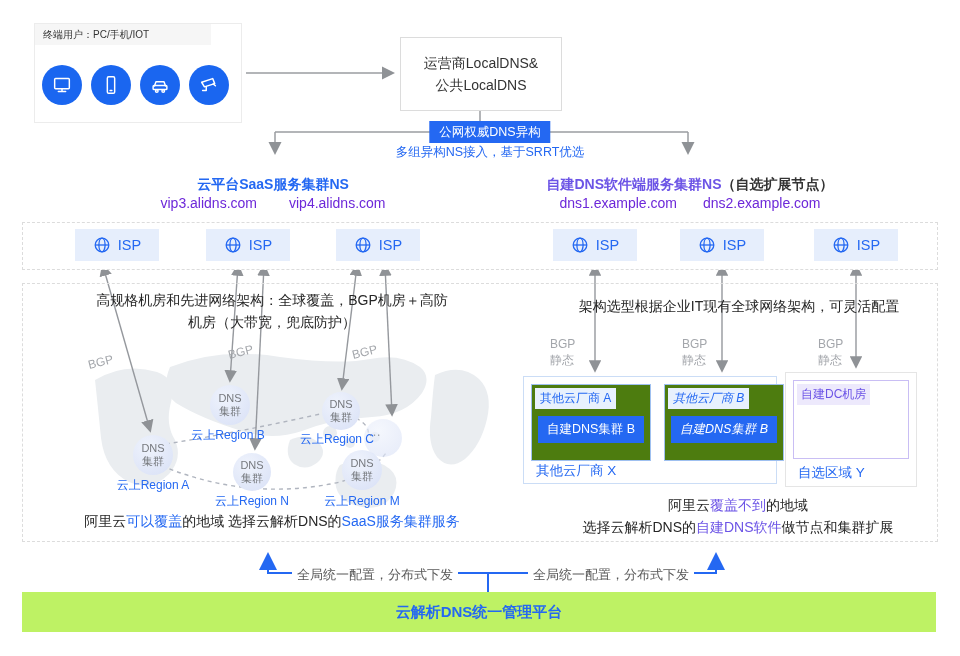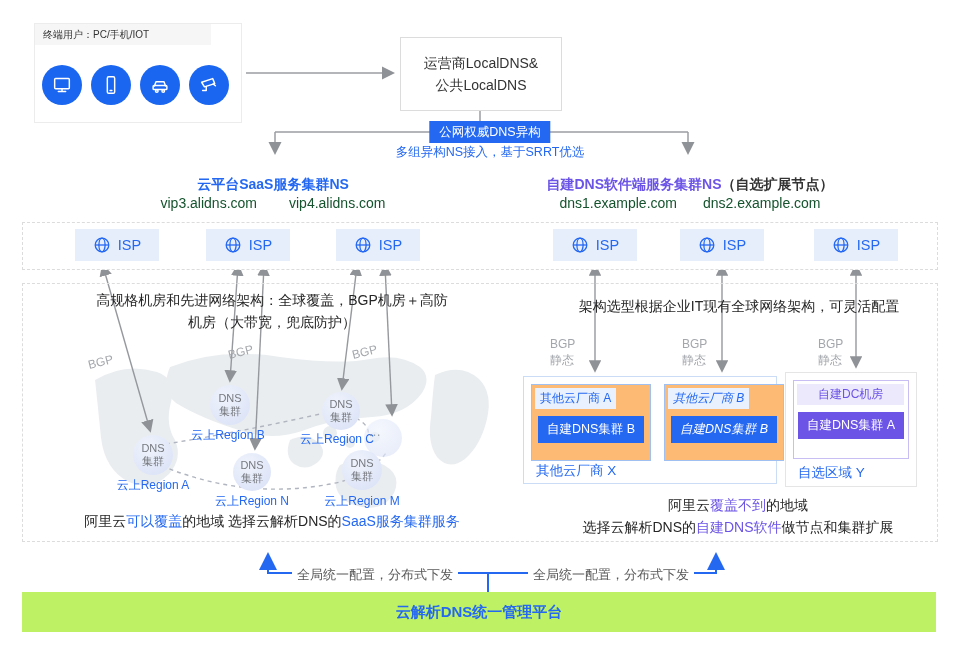--- a/index.html
+++ b/index.html
@@ -15,42 +15,42 @@
   .term-icon{width:40px;height:40px;border-radius:50%;background:#1A66F0;display:flex;align-items:center;justify-content:center;}
   .term-icon svg{stroke:#fff;fill:none;stroke-width:1.6;stroke-linecap:round;stroke-linejoin:round;}
   
   .localdns-box{left:400px;top:37px;width:160px;height:72px;border:1px solid #DCDCDC;background:#fff;
                 display:flex;flex-direction:column;align-items:center;justify-content:center;
                 font-size:14px;line-height:22px;color:#333;}
   .badge{left:490px;top:121px;height:22px;background:#2468F2;color:#fff;font-size:12.5px;
          line-height:22px;padding:0 10px;z-index:3;}
   .badge-note{left:490px;top:144px;color:#2468F2;font-size:12.5px;z-index:3;}
   .ns-title{font-size:14px;font-weight:bold;}
-  .ns-domains{color:#14532d;font-size:14px;}
+  .ns-domains{color:#6d28d9;font-size:14px;}
   .blue{color:#2468F2;}
   .purple{color:#6C54E6;}
   
   .dash-box{border:1px dashed #DCDCDC;background:#fff;}
   
   .isp-chip{position:absolute;top:229px;width:84px;height:32px;background:#E6EEFC;color:#2468F2;
             display:flex;align-items:center;justify-content:center;gap:7px;font-size:14.5px;}
   .isp-chip svg{stroke:#2468F2;fill:none;stroke-width:1.3;}
   .heading{font-size:14px;font-weight:500;color:#262626;line-height:22px;text-align:center;}
   .bgp-rot{color:#A3A6AB;font-size:12px;transform:rotate(-14deg);}
   .bgp-static{color:#A3A6AB;font-size:12px;line-height:16px;white-space:pre-line;}
   
   .dns-node{position:absolute;border-radius:50%;background:radial-gradient(circle at 38% 30%,#EFF3FC,#D8E0F6);
             display:flex;align-items:center;justify-content:center;text-align:center;
             font-size:11px;line-height:13px;color:#76797E;white-space:pre-line;}
   .region-label{position:absolute;color:#2468F2;font-size:12px;transform:translateX(-50%);white-space:nowrap;}
   
   .vendor-wrap{left:523px;top:376px;width:252px;height:106px;border:1px solid #CBDDF6;background:#fff;}
-  .vendor-box{position:absolute;top:7px;width:118px;height:75px;border:1px solid #9FC0F0;background:#fdba74;}
+  .vendor-box{position:absolute;top:7px;width:118px;height:75px;border:1px solid #9FC0F0;background:#4d7c0f;}
   .chip-blue{display:inline-block;margin:3px 0 0 3px;background:#E8F1FD;color:#2468F2;font-size:12px;padding:2px 5px;}
-  .chip-purple{display:inline-block;margin:3px 0 0 3px;background:#EDE9FC;color:#6C54E6;font-size:12px;padding:2px 21px;}
+  .chip-purple{display:inline-block;margin:3px 0 0 3px;background:#EDE9FC;color:#6C54E6;font-size:12px;padding:2px 4px;}
   .btn-blue{width:max-content;margin:7px auto 0;background:#2468F2;color:#fff;font-size:12.5px;padding:5px 9px;}
   .btn-purple{width:max-content;margin:7px auto 0;background:#6C54E6;color:#fff;font-size:12.5px;padding:5px 9px;}
   .zone-label{position:absolute;color:#2468F2;font-size:13.5px;}
   .dc-wrap{left:785px;top:372px;width:130px;height:113px;border:1px solid #E5E5E5;background:#fff;}
   .dc-inner{position:absolute;left:7px;top:7px;width:114px;height:77px;border:1px solid #C9BEF4;background:#fff;}
   .footer-line{font-size:14px;}
   
   .sync-label{color:#595959;font-size:13px;background:#fff;padding:0 5px;z-index:3;}
   .platform-bar{left:22px;top:592px;width:914px;height:40px;background:#bef264;
                 display:flex;align-items:center;justify-content:center;}
@@ -266,21 +266,20 @@
     <div class="vendor-box" style="left:140px;font-style:italic;">
       <span class="chip-blue">其他云厂商 B</span>
       <div class="btn-blue">自建DNS集群 B</div>
     </div>
     <div class="zone-label" style="left:12px;top:85px;">其他云厂商 X</div>
   </div>
 
   <div class="abs dc-wrap">
     <div class="dc-inner">
       <span class="chip-purple">自建DC机房</span>
-      <div class="btn-purple">自建DNS集群 A</div>
     </div>
     <div class="zone-label" style="left:12px;top:91px;">自选区域 Y</div>
   </div>
 
   <div class="abs ctr footer-line" style="left:738px;top:497px;">
     <span>阿里云</span><span class="purple">覆盖不到</span><span>的地域</span>
   </div>
   <div class="abs ctr footer-line" style="left:738px;top:519px;">
     <span>选择云解析DNS的</span><span class="purple">自建DNS软件</span><span>做节点和集群扩展</span>
   </div>

